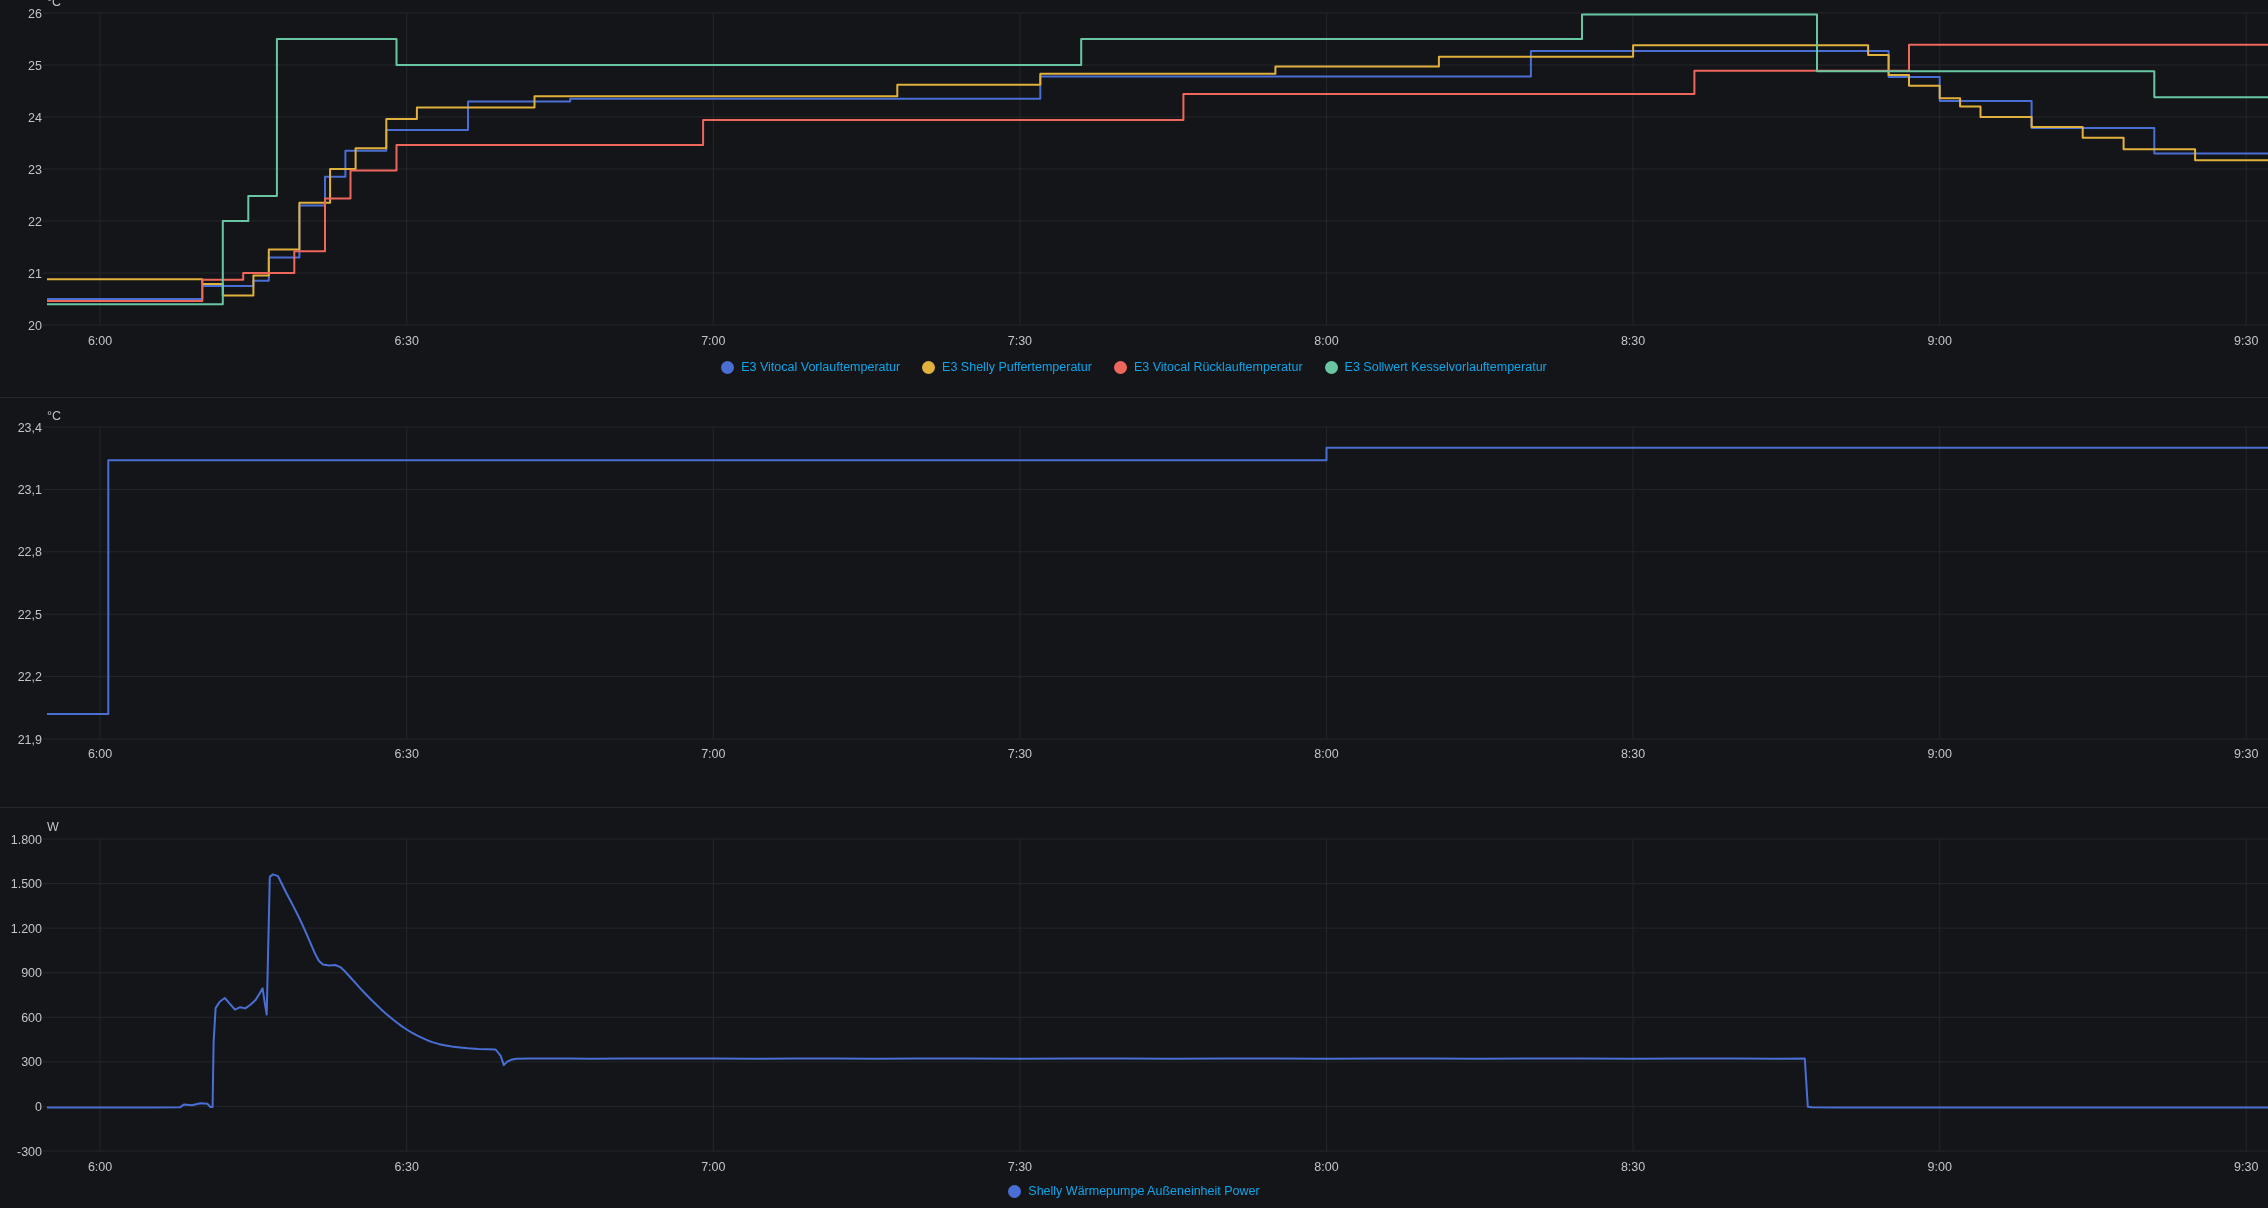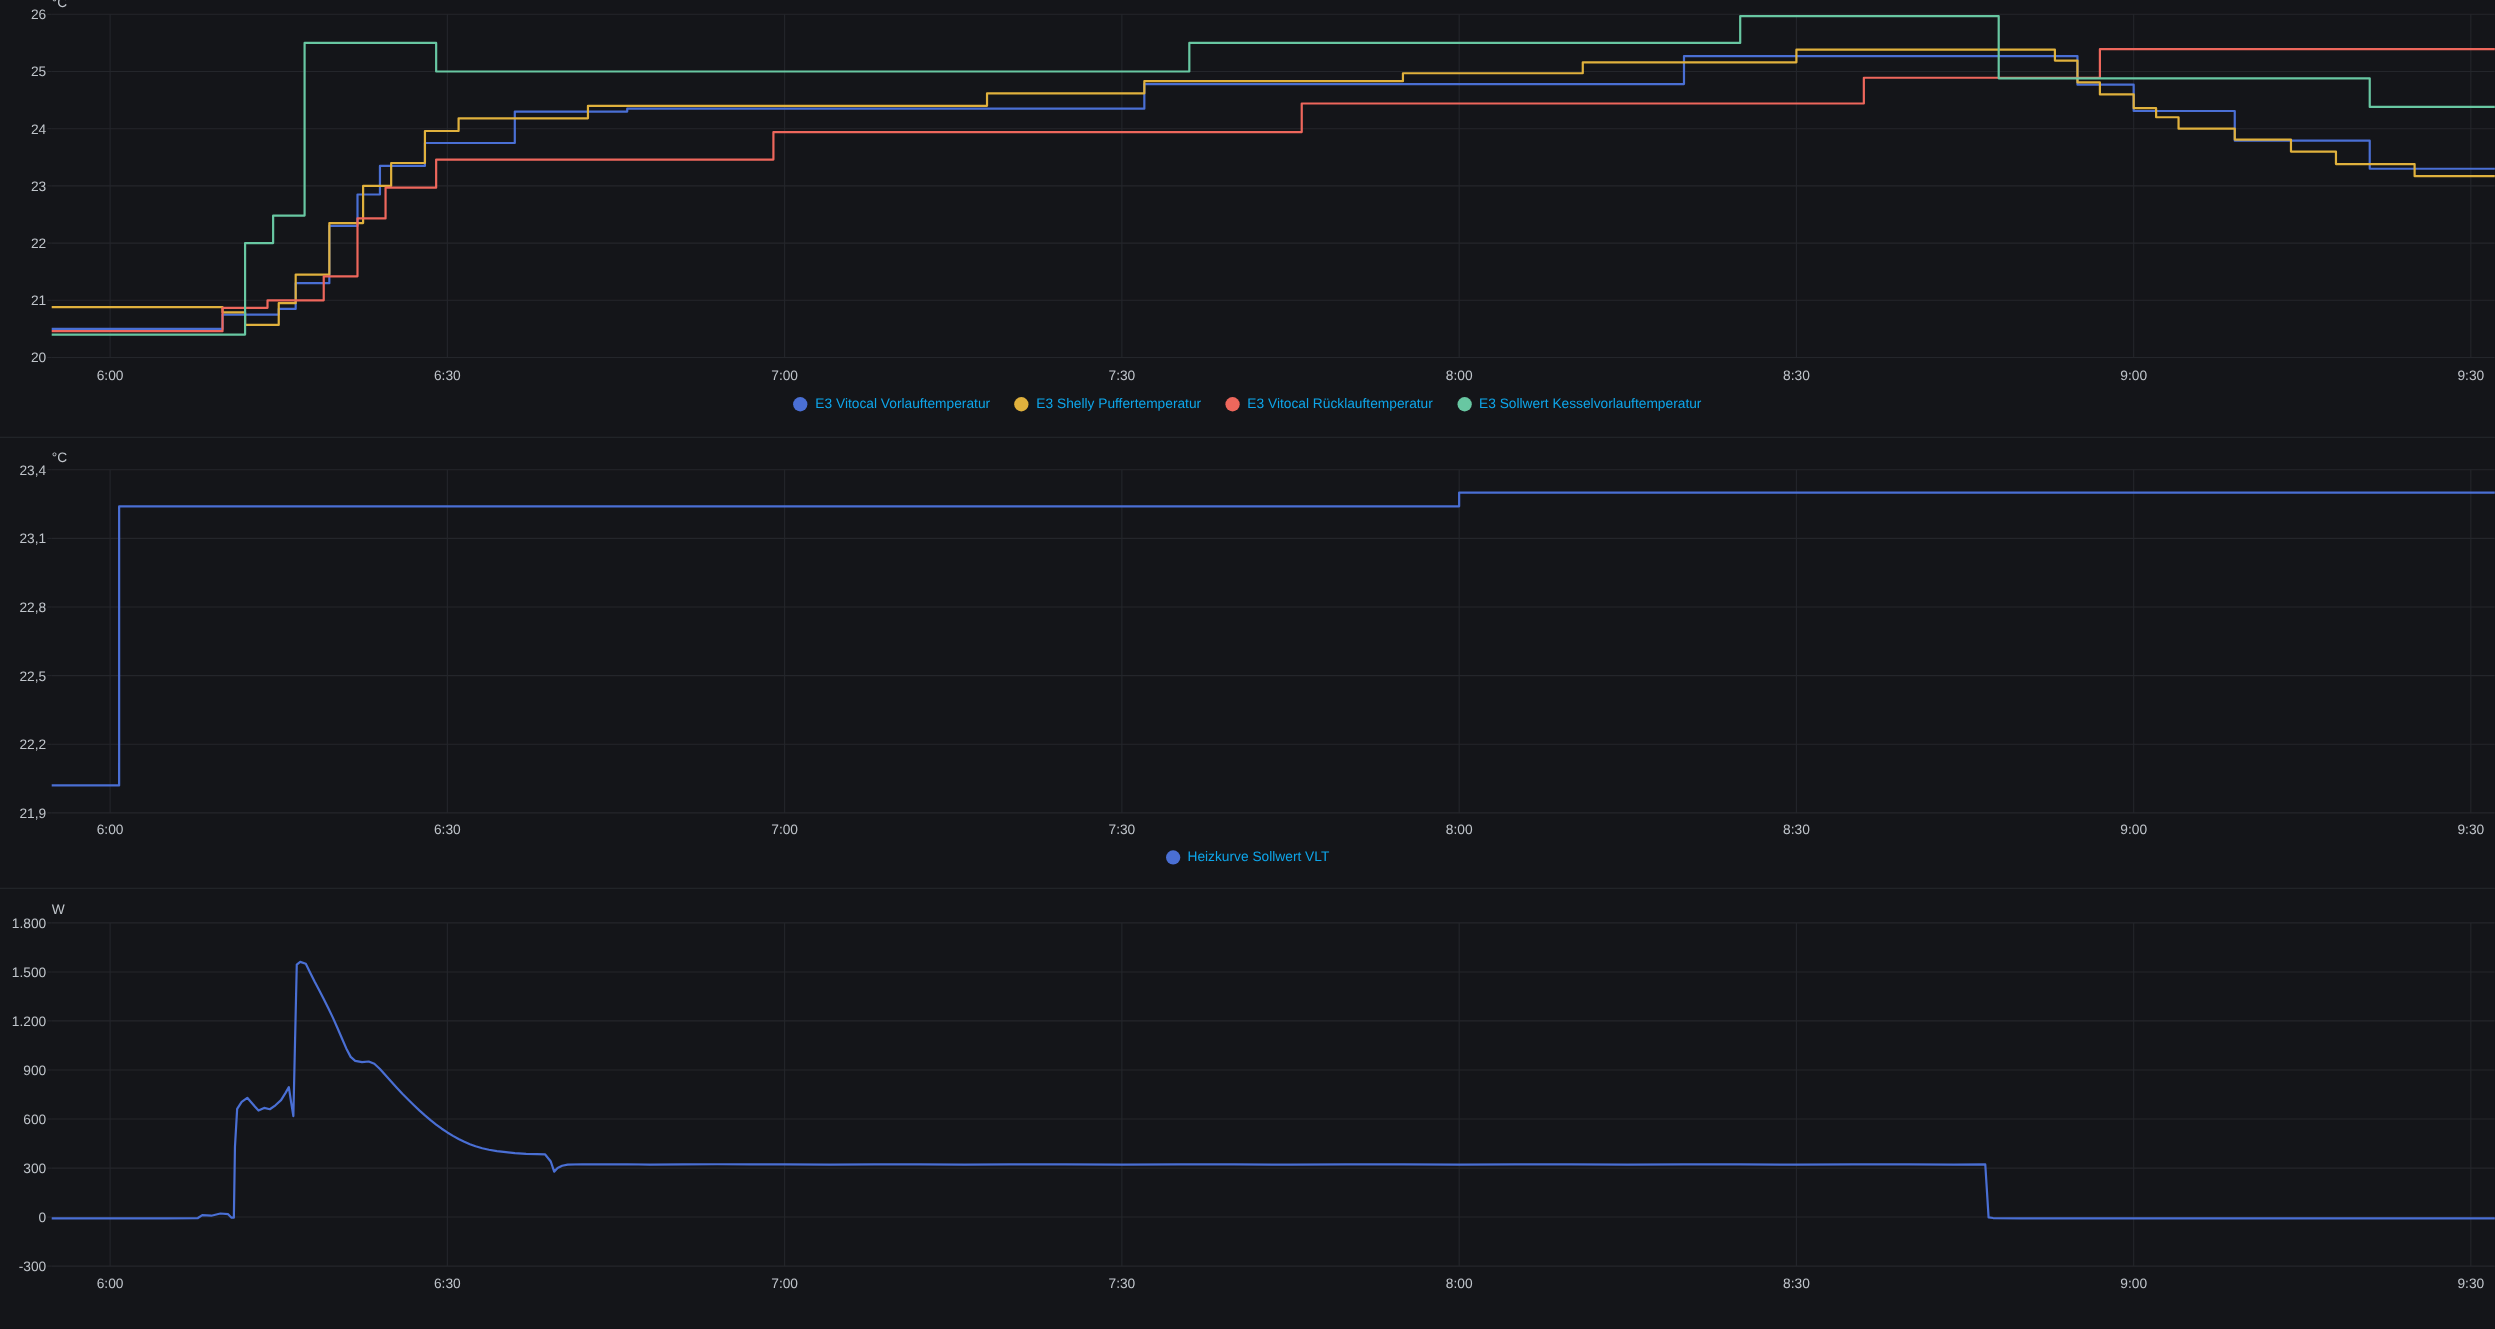--- a/index.html
+++ b/index.html
@@ -126,26 +126,20 @@
       <text x="100.1" y="360" text-anchor="middle" font-size="12.5" fill="#c0c5cb">6:00</text>
       <text x="406.7" y="360" text-anchor="middle" font-size="12.5" fill="#c0c5cb">6:30</text>
       <text x="713.3" y="360" text-anchor="middle" font-size="12.5" fill="#c0c5cb">7:00</text>
       <text x="1019.9" y="360" text-anchor="middle" font-size="12.5" fill="#c0c5cb">7:30</text>
       <text x="1326.5" y="360" text-anchor="middle" font-size="12.5" fill="#c0c5cb">8:00</text>
       <text x="1633.1" y="360" text-anchor="middle" font-size="12.5" fill="#c0c5cb">8:30</text>
       <text x="1939.7" y="360" text-anchor="middle" font-size="12.5" fill="#c0c5cb">9:00</text>
       <text x="2246.2" y="360" text-anchor="middle" font-size="12.5" fill="#c0c5cb">9:30</text>
       <path d="M47.0 316.0H108.3V62.3H1326.5V49.8H2271.8V49.8" fill="none" stroke="#4a6fd4" stroke-width="2" stroke-linejoin="round" stroke-linecap="butt"></path>
     </svg>
-  <div class="legend">
-      <div class="legend-item">
-        <span class="legend-dot" style="background: rgb(74, 111, 212);"></span>
-        <span>Heizkurve Sollwert VLT</span>
-      </div>
-    </div>
 </div>
 
 <div class="panel" id="panel-3">
   <svg class="plot" width="2268" height="400" viewBox="0 0 2268 400">
       <line x1="100.1" y1="31.0" x2="100.1" y2="343.0" stroke="#24262b" stroke-width="1"></line>
       <line x1="406.7" y1="31.0" x2="406.7" y2="343.0" stroke="#24262b" stroke-width="1"></line>
       <line x1="713.3" y1="31.0" x2="713.3" y2="343.0" stroke="#24262b" stroke-width="1"></line>
       <line x1="1019.9" y1="31.0" x2="1019.9" y2="343.0" stroke="#24262b" stroke-width="1"></line>
       <line x1="1326.5" y1="31.0" x2="1326.5" y2="343.0" stroke="#24262b" stroke-width="1"></line>
       <line x1="1633.1" y1="31.0" x2="1633.1" y2="343.0" stroke="#24262b" stroke-width="1"></line>
@@ -179,13 +173,19 @@
       <text x="100.1" y="363" text-anchor="middle" font-size="12.5" fill="#c0c5cb">6:00</text>
       <text x="406.7" y="363" text-anchor="middle" font-size="12.5" fill="#c0c5cb">6:30</text>
       <text x="713.3" y="363" text-anchor="middle" font-size="12.5" fill="#c0c5cb">7:00</text>
       <text x="1019.9" y="363" text-anchor="middle" font-size="12.5" fill="#c0c5cb">7:30</text>
       <text x="1326.5" y="363" text-anchor="middle" font-size="12.5" fill="#c0c5cb">8:00</text>
       <text x="1633.1" y="363" text-anchor="middle" font-size="12.5" fill="#c0c5cb">8:30</text>
       <text x="1939.7" y="363" text-anchor="middle" font-size="12.5" fill="#c0c5cb">9:00</text>
       <text x="2246.2" y="363" text-anchor="middle" font-size="12.5" fill="#c0c5cb">9:30</text>
       <path d="M47.0 299.6L151.2 299.6L179.9 299.3L183.9 296.6L192.1 297.2L200.3 295.2L207.4 295.8L210.5 299.0L212.6 299.0L213.6 234.5L215.6 200.1L219.7 193.7L224.8 190.0L229.9 195.9L235.0 201.6L240.1 199.2L245.3 200.4L250.4 196.8L255.5 192.1L259.6 185.5L262.6 180.3L264.7 194.4L266.7 206.6L268.3 135.0L269.8 68.9L272.9 66.4L278.0 68.1L282.0 76.3L286.1 84.5L290.2 92.2L294.3 100.1L298.4 108.3L302.5 116.9L306.6 126.1L310.7 135.6L314.8 145.1L318.8 152.8L322.9 156.4L329.1 157.6L335.2 157.0L340.3 159.1L345.4 163.8L350.5 169.5L355.6 175.1L360.7 180.8L365.8 186.3L371.0 191.5L376.1 196.5L381.2 201.4L386.3 206.0L391.4 210.3L396.5 214.3L401.6 218.1L406.7 221.5L411.8 224.6L416.9 227.4L422.1 229.9L427.2 232.2L432.3 234.1L438.4 235.9L444.5 237.2L451.7 238.4L459.9 239.4L468.0 240.3L478.3 240.9L488.5 241.2L495.6 241.5L500.7 247.9L503.8 257.1L506.9 253.9L511.0 251.8L516.1 250.7L529.4 250.4L549.8 250.6L570.2 250.4L590.7 250.7L621.3 250.6L652.0 250.4L682.7 250.6L713.3 250.6L754.2 250.7L795.1 250.6L835.9 250.6L876.8 250.7L917.7 250.6L968.8 250.6L1019.9 250.7L1071.0 250.6L1122.1 250.6L1173.2 250.7L1224.3 250.6L1275.4 250.6L1326.5 250.7L1377.6 250.6L1428.7 250.6L1479.8 250.7L1530.9 250.6L1582.0 250.6L1633.1 250.7L1684.2 250.6L1735.3 250.6L1776.1 250.7L1804.8 250.6L1807.8 298.7L1811.9 299.3L1837.5 299.6L1888.6 299.6L1939.7 299.6L1990.7 299.6L2041.8 299.6L2092.9 299.6L2144.0 299.6L2195.1 299.6L2246.2 299.6L2271.8 299.6" fill="none" stroke="#4a6fd4" stroke-width="2" stroke-linejoin="round" stroke-linecap="butt"></path>
     </svg>
+  <div class="legend">
+      <div class="legend-item">
+        <span class="legend-dot" style="background: rgb(74, 111, 212);"></span>
+        <span>Shelly Wärmepumpe Außeneinheit Power</span>
+      </div>
+    </div>
 </div>
 
 </body></html>

